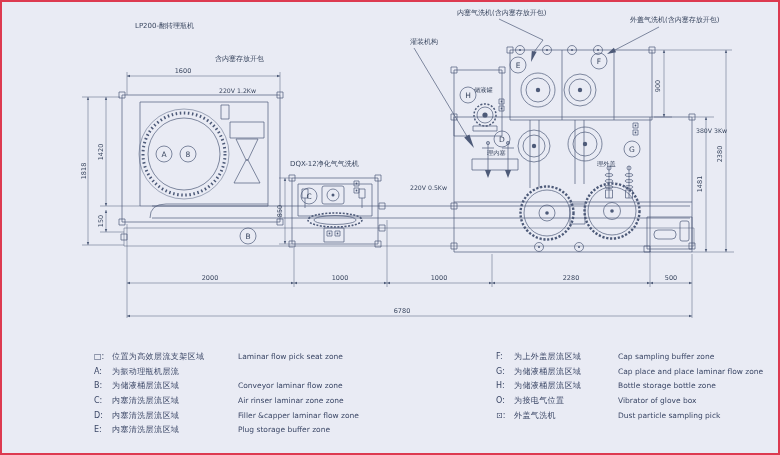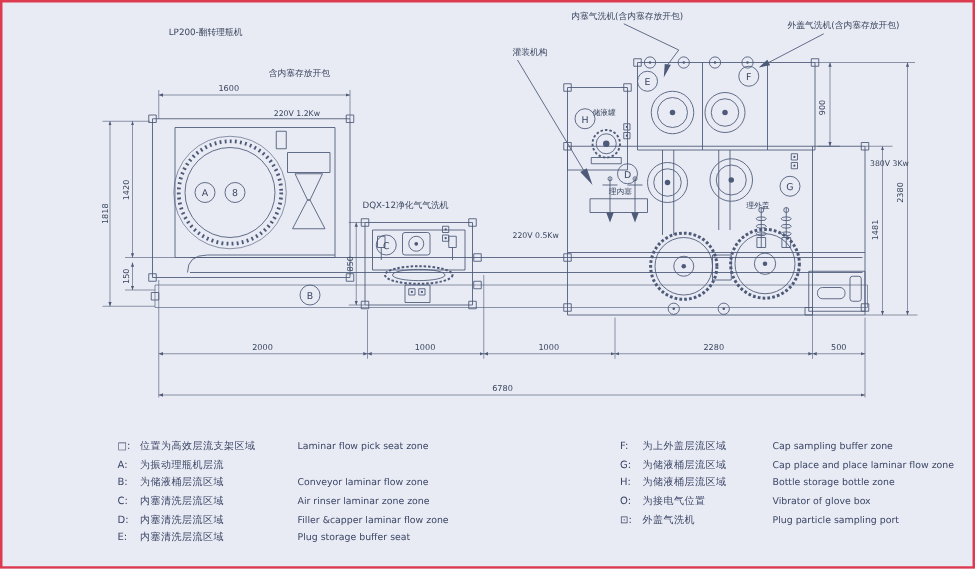--- a/index.html
+++ b/index.html
@@ -340,21 +340,21 @@
       <span class="en">Air rinser laminar zone zone</span>
     </div>
     <div class="lrow">
       <span class="sym">D:</span>
       <span class="zh">内塞清洗层流区域</span>
       <span class="en">Filler &amp;capper laminar flow zone</span>
     </div>
     <div class="lrow">
       <span class="sym">E:</span>
       <span class="zh">内塞清洗层流区域</span>
-      <span class="en">Plug storage buffer seat</span>
+      <span class="en">Plug storage buffer zone</span>
     </div>
   </div>
   <div class="lcol lcol-right">
     <div class="lrow">
       <span class="sym">F:</span>
       <span class="zh">为上外盖层流区域</span>
       <span class="en">Cap sampling buffer zone</span>
     </div>
     <div class="lrow">
       <span class="sym">G:</span>
@@ -367,18 +367,18 @@
       <span class="en">Bottle storage bottle zone</span>
     </div>
     <div class="lrow">
       <span class="sym">O:</span>
       <span class="zh">为接电气位置</span>
       <span class="en">Vibrator of glove box</span>
     </div>
     <div class="lrow">
       <span class="sym">⊡:</span>
       <span class="zh">外盖气洗机</span>
-      <span class="en">Plug particle sampling port</span>
+      <span class="en">Dust particle sampling pick</span>
     </div>
   </div>
 </div>
 
 </div>
 
 </body></html>

